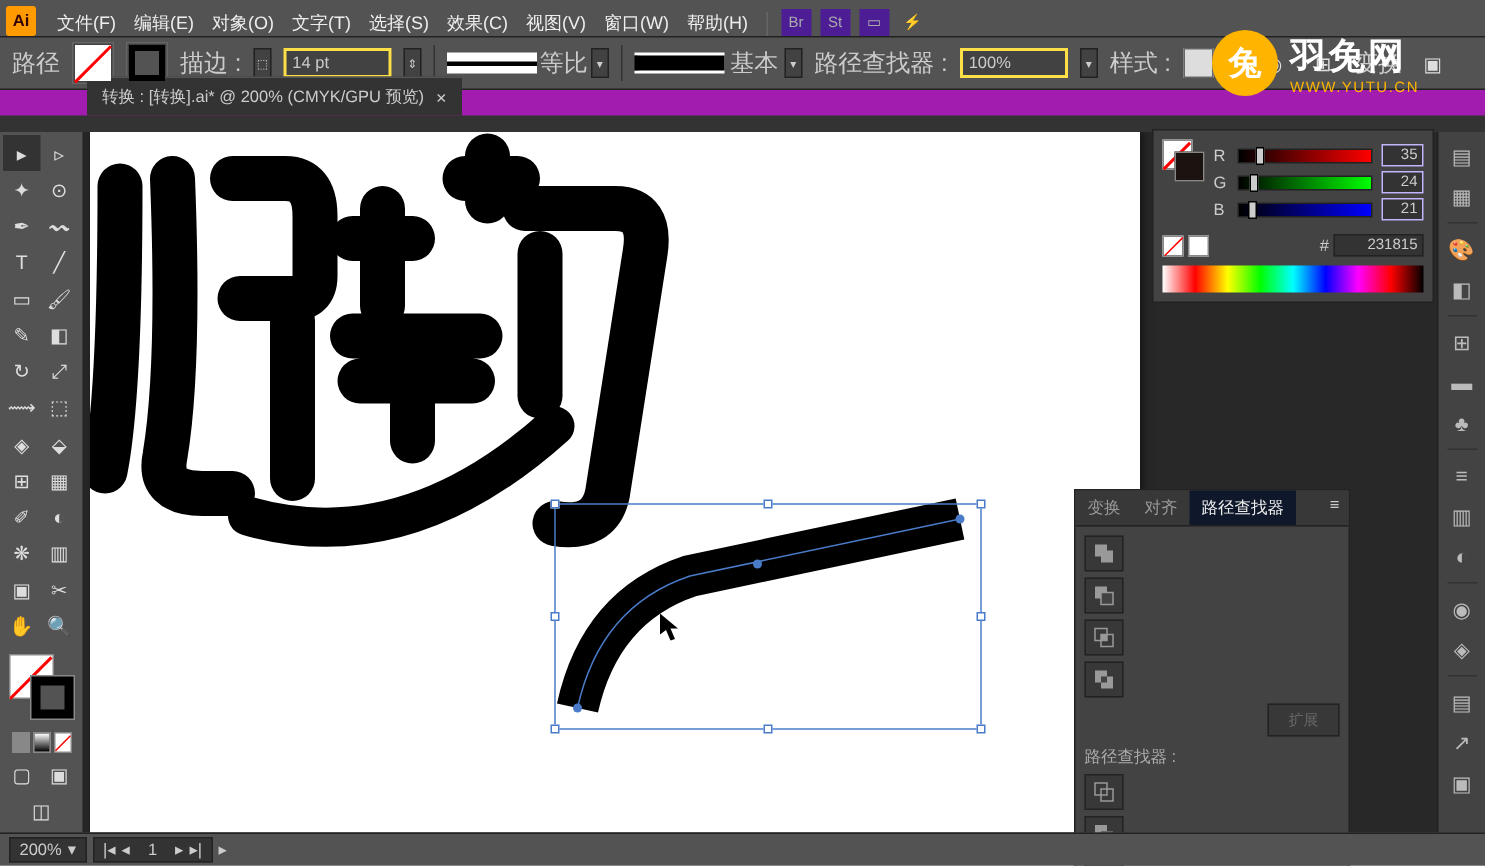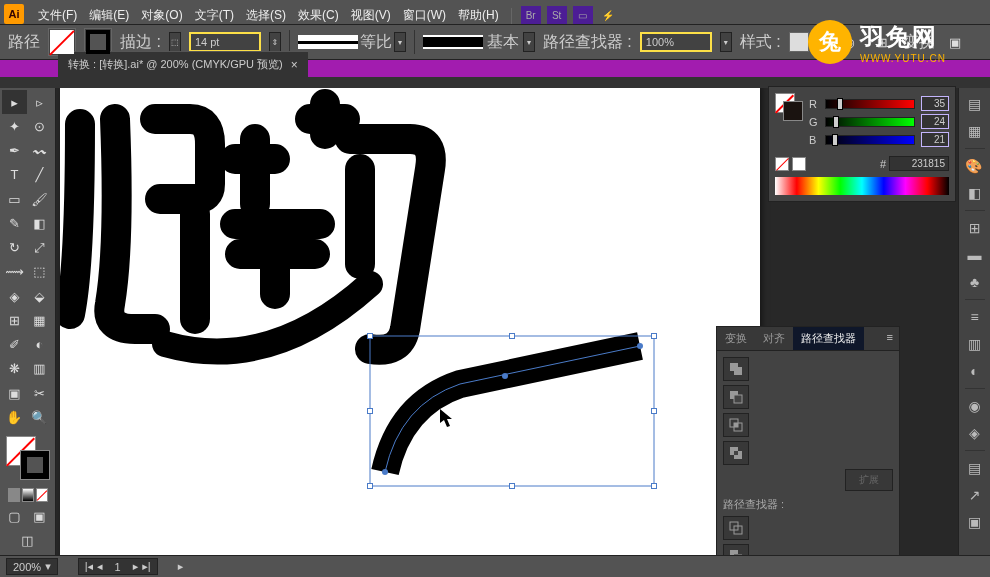--- a/index.html
+++ b/index.html
@@ -70,21 +70,21 @@
 .p-tab { padding: 4px 8px; color: #999; cursor: pointer; }
 .p-tab.active { background: #0f172a; color: #eee; }
 .p-menu { margin-left: auto; padding: 4px 6px; cursor: pointer; }
 .pf-section { padding: 6px; }
 .pf-label { color: #aaa; margin-bottom: 4px; }
 .pf-row { display: flex; gap: 4px; margin-bottom: 6px; flex-direction: column; }
 .pf-btn { width: 26px; height: 24px; background: #383838; border: 1px solid #222; display: flex; align-items: center; justify-content: center; cursor: pointer; }
 .pf-btn svg { width: 16px; height: 16px; }
 .pf-expand { width: 48px; height: 22px; background: #383838; border: 1px solid #222; color: #666; font-size: 10px; display: flex; align-items: center; justify-content: center; margin-left: auto; }
 
-.status-bar { position: absolute; bottom: 0; left: 0; right: 0; height: 22px; background: #535353; display: flex; align-items: center; padding: 0 6px; font-size: 11px; border-top: 1px solid #222; gap: 20px; }
+.status-bar { position: absolute; bottom: 0; left: 0; right: 0; height: 22px; background: #535353; display: flex; align-items: center; padding: 0 6px; font-size: 11px; border-top: 1px solid #222; gap: 4px; }
 .status-drop { background: #333; border: 1px solid #222; padding: 1px 6px; display: flex; align-items: center; gap: 4px; }
 
 .watermark { position: absolute; top: 20px; right: 44px; display: flex; align-items: center; gap: 8px; z-index: 100; }
 .wm-logo { width: 44px; height: 44px; background: #ffb400; border-radius: 50%; position: relative; }
 .wm-logo::after { content: "兔"; position: absolute; color: #fff; font-size: 22px; font-weight: bold; top: 50%; left: 50%; transform: translate(-50%, -50%); }
 .wm-text { display: flex; flex-direction: column; }
 .wm-title { font-size: 24px; font-weight: bold; color: #fff; letter-spacing: 2px; }
 .wm-url { font-size: 10px; color: #ffb400; letter-spacing: 1px; }
 </style>
 </head>

